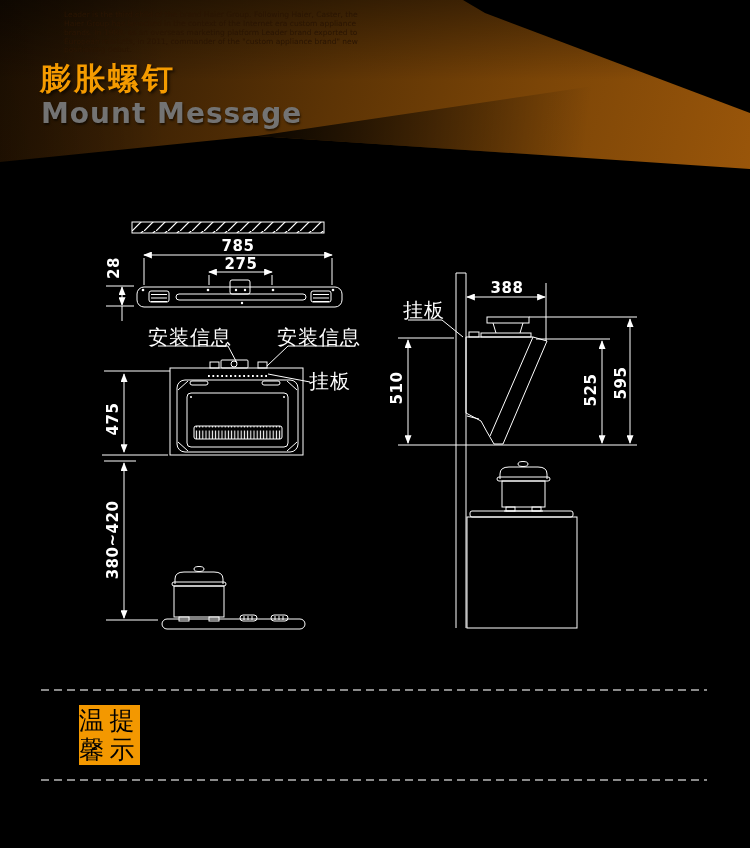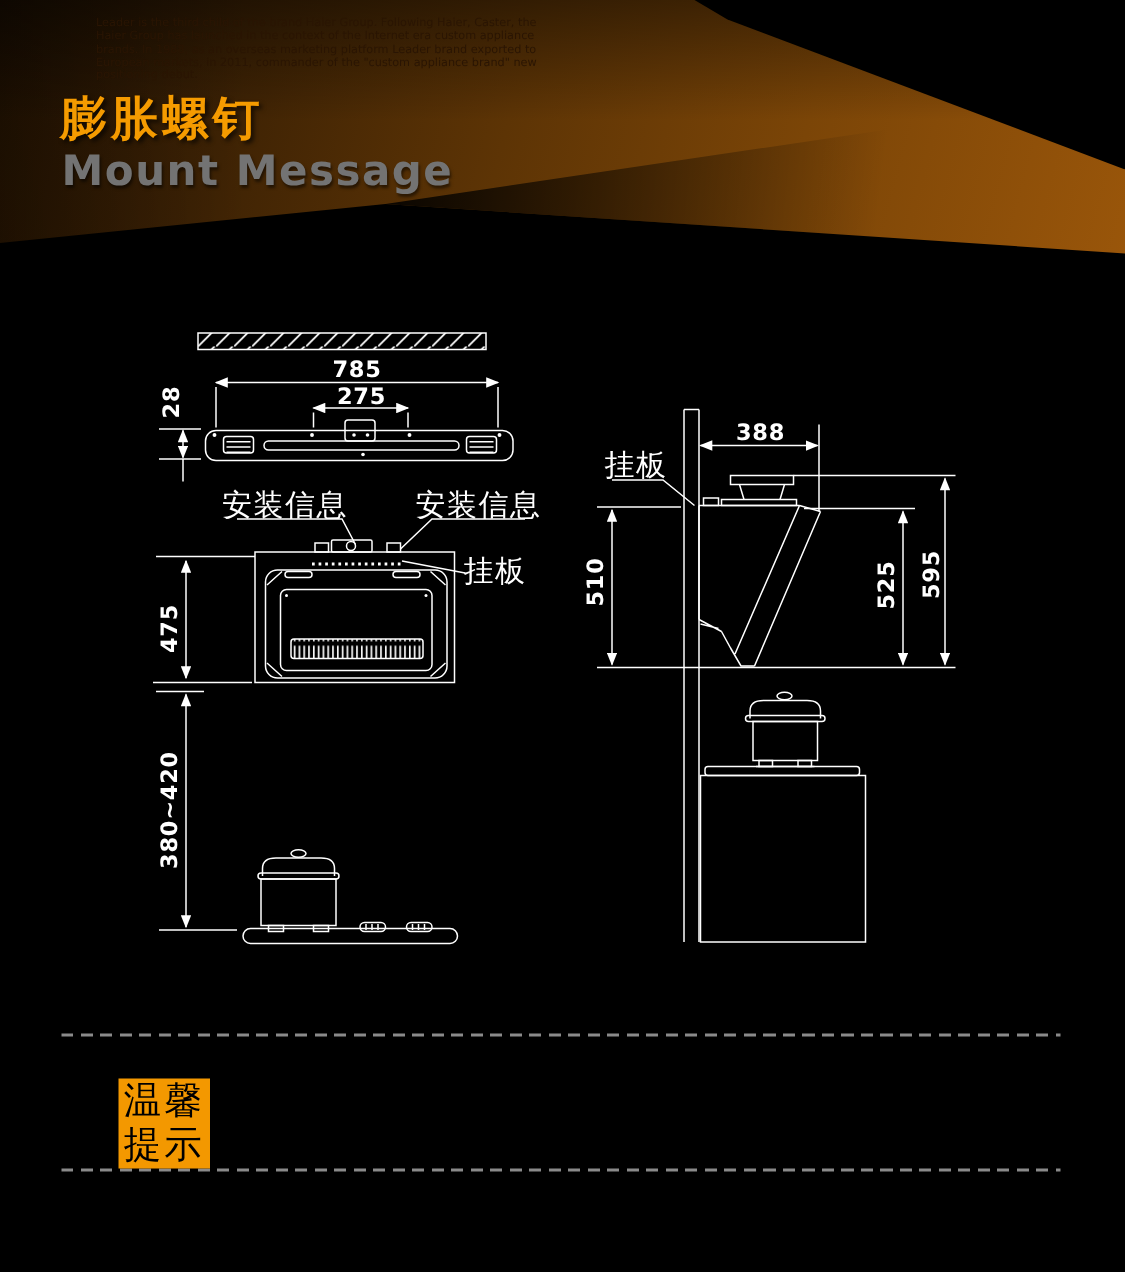--- a/index.html
+++ b/index.html
@@ -25,21 +25,21 @@
   .dim,.lbl{position:absolute;color:#fff;white-space:nowrap;transform:translate(-50%,-50%);}
   .dim{font-size:15px;font-weight:bold;letter-spacing:.5px;}
   .dim.rot{transform:translate(-50%,-50%) rotate(-90deg);}
   .lbl{font-size:20px;font-weight:400;letter-spacing:1px;}
   svg.drawing{position:absolute;left:0;top:0;}
   
   .dash{position:absolute;left:41px;width:666px;height:2px;
         background:repeating-linear-gradient(to right,#8a8a8a 0 8px,transparent 8px 13px);}
   .dash.d1{top:689px;} .dash.d2{top:779px;}
   .tipbox{position:absolute;left:79px;top:705px;width:61px;height:60px;background:#f39800;
-          display:flex;flex-direction:column;align-items:center;margin-top:14px;}
+          display:flex;flex-direction:row;align-items:center;}
   .tipbox span{font-size:25px;line-height:29px;color:#000;letter-spacing:2px;font-weight:500;}
 </style>
 </head>
 <body>
 
 <div class="stage">
 
   <div class="hdr">
     <div class="hdr-base"></div>
     <div class="hdr-shade"></div>

